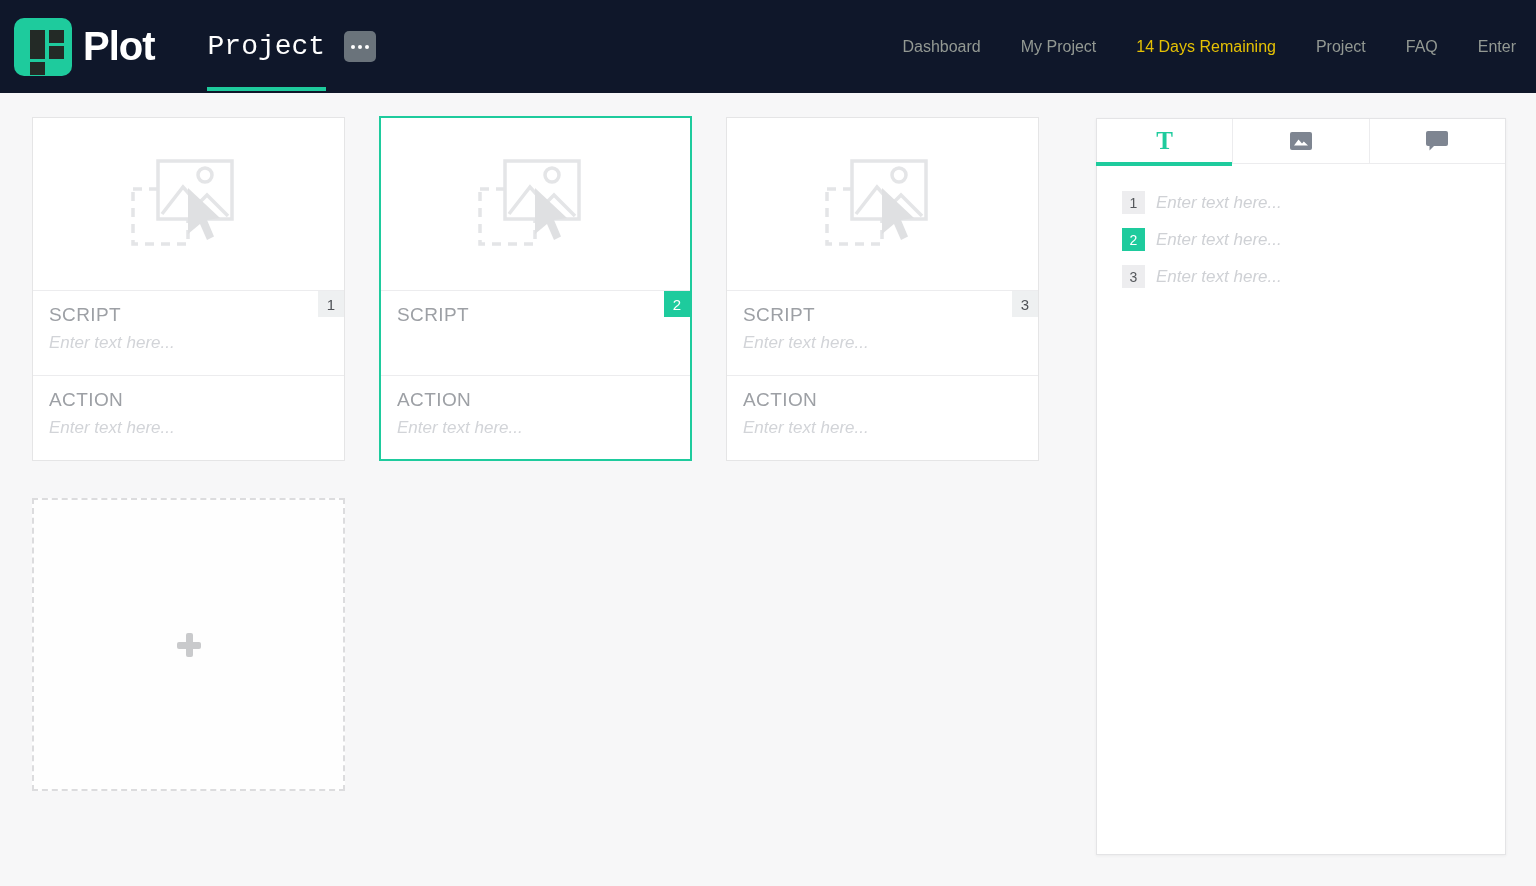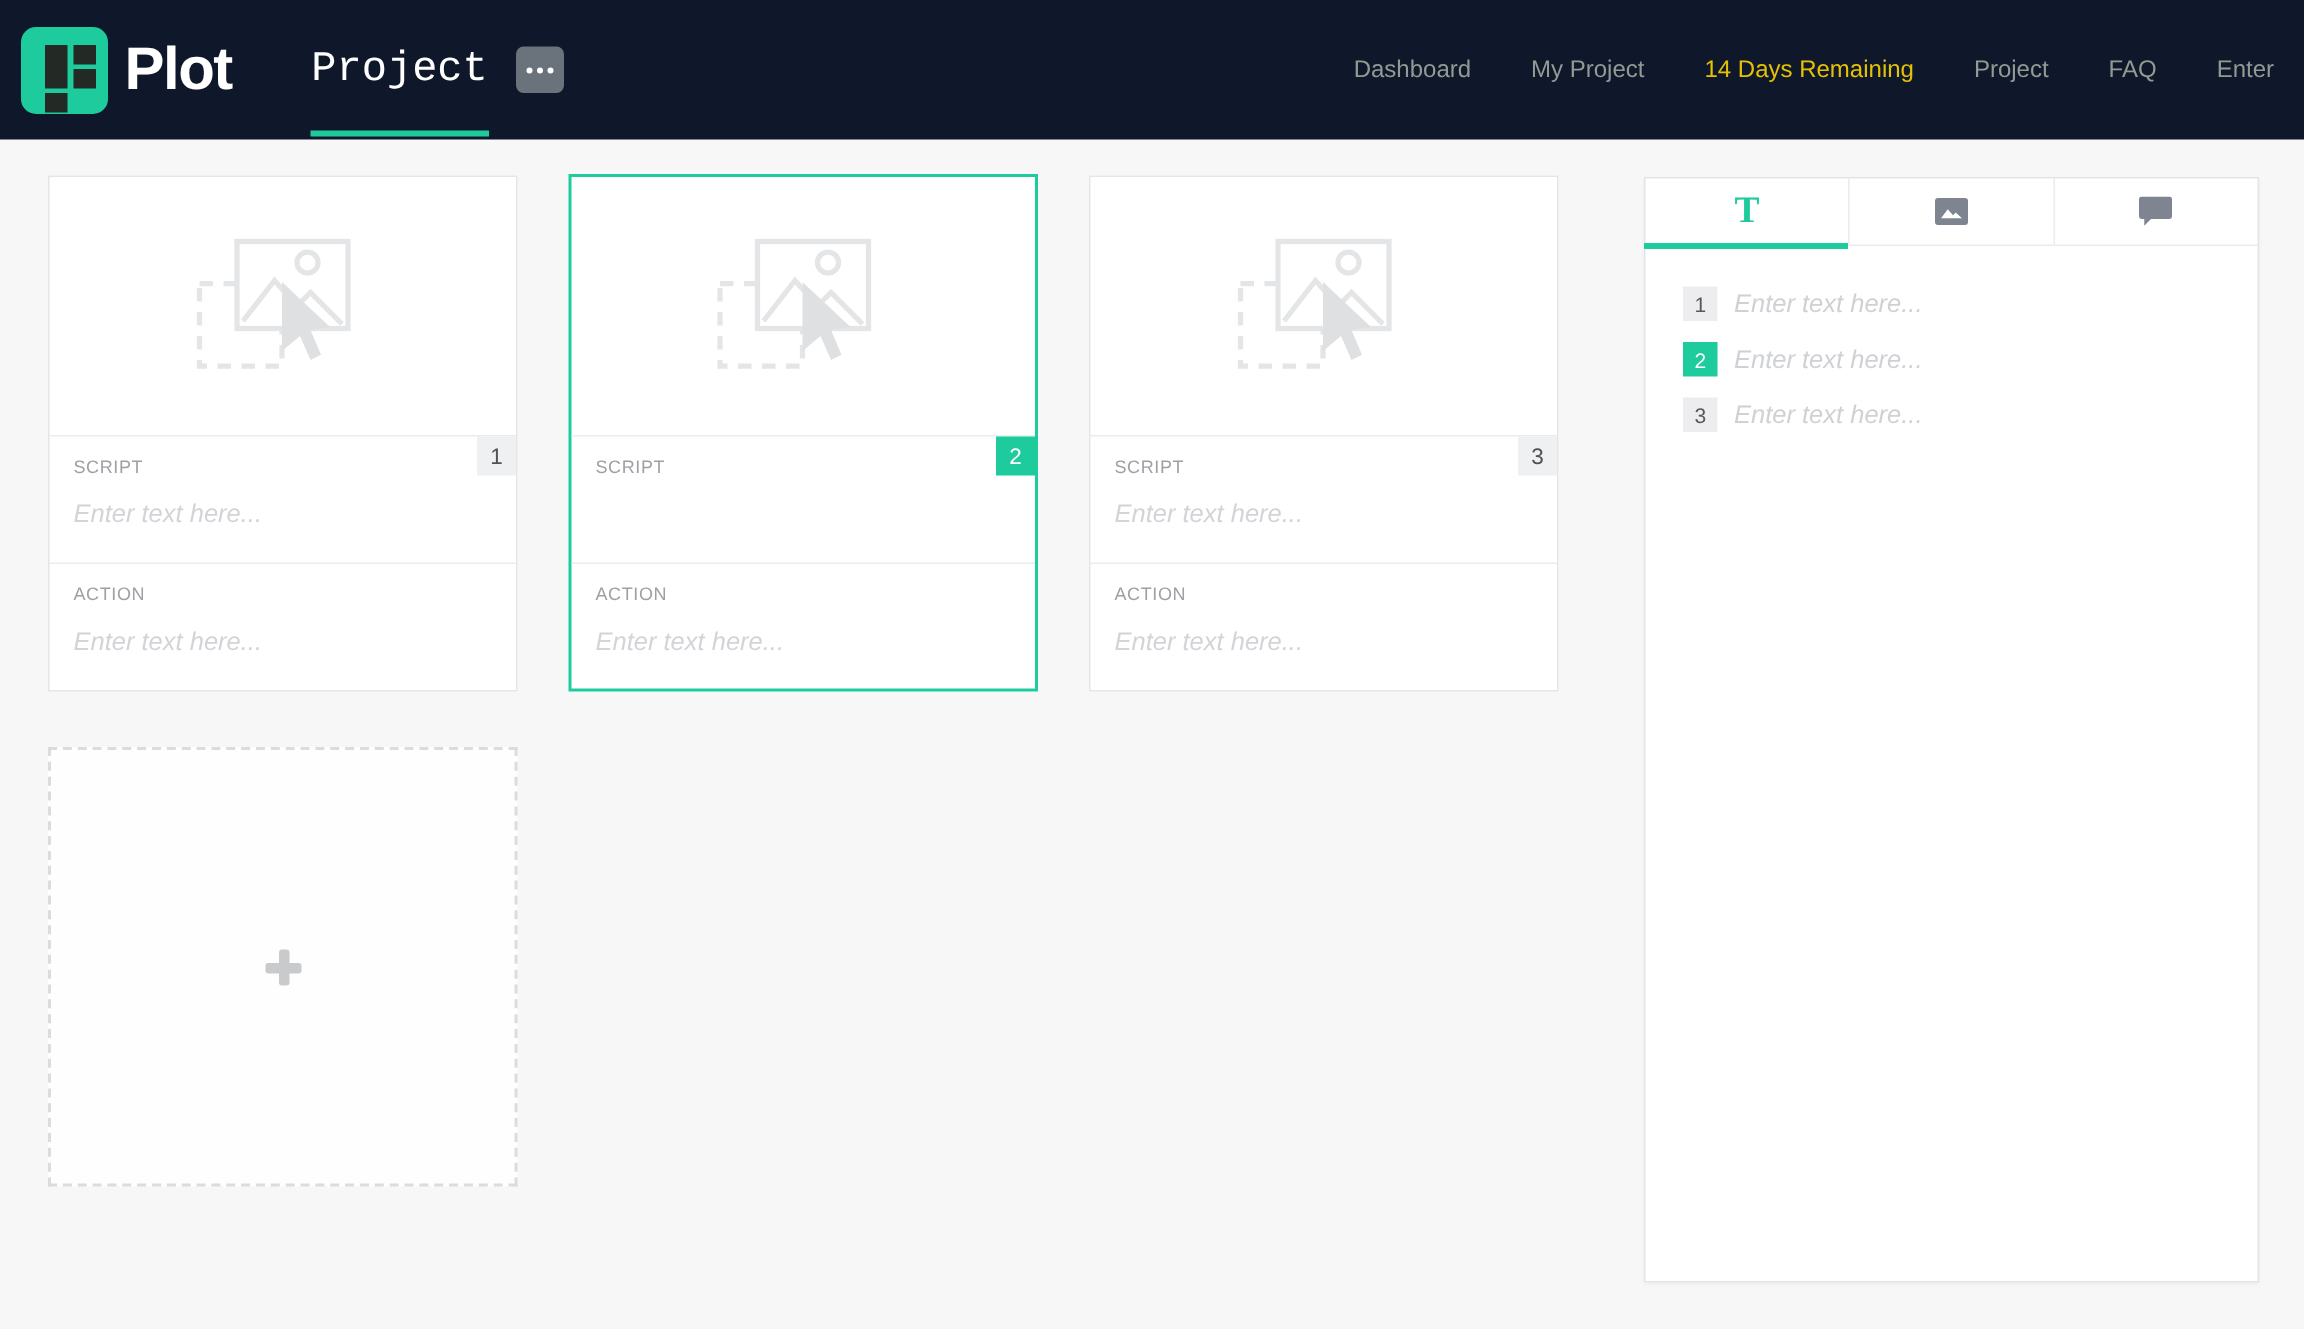--- a/index.html
+++ b/index.html
@@ -43,21 +43,21 @@
   .card.selected { border:2px solid #1ecb9d; height:345px; }
   .card1 { left:32px;  top:117px; }
   .card2 { left:379px; top:116px; }
   .card3 { left:726px; top:117px; }
 
   .img-area { height:173px; border-bottom:1px solid #ececee;
     display:flex; align-items:center; justify-content:center; cursor:pointer; }
   .sect { position:relative; height:85px; }
   .sect.script { border-bottom:1px solid #ececee; }
   .sect-label { position:absolute; left:16px; top:13px; color:#9da0a5;
-    font-size:12px; letter-spacing:.4px;text-align:right; }
+    font-size:19px; letter-spacing:.4px;text-align:right; }
   .sect-ph { position:absolute; left:16px; top:42px; color:#d2d4d8;
     font-size:17px; font-style:italic; cursor:text; }
   .badge { position:absolute; top:0; right:0; width:26px; height:26px;
     background:#eef0f1; color:#4f5257; font-size:15px;
     display:flex; align-items:center; justify-content:center; }
   .card.selected .badge { background:#1ecb9d; color:#ffffff; }
 
   
   .add-card { position:absolute; left:32px; top:498px; width:313px; height:293px;
     background:#fefefe; border:2px dashed #dcdcde; display:flex;

